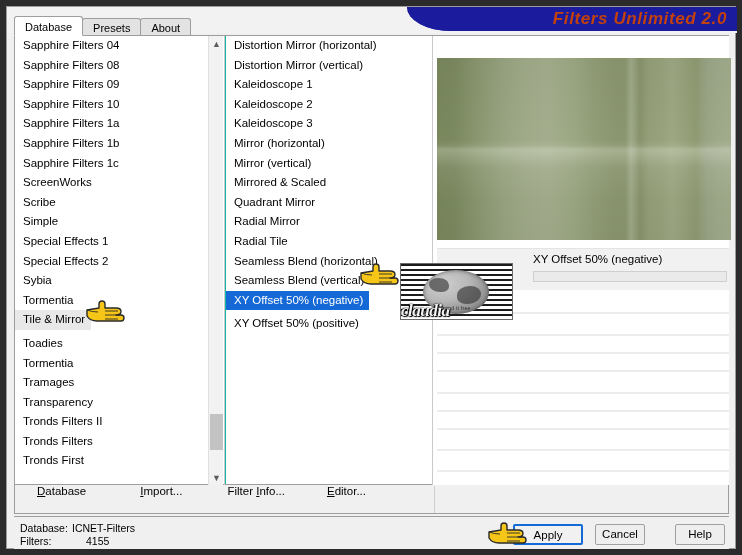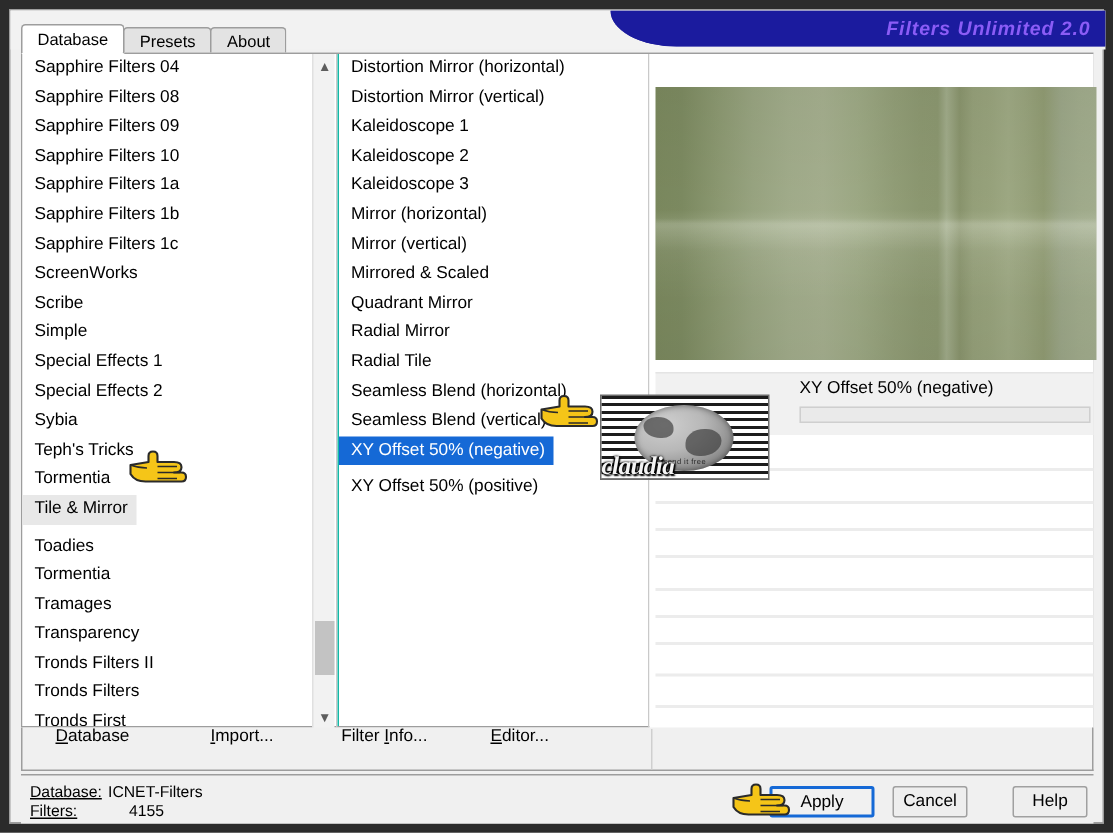--- a/index.html
+++ b/index.html
@@ -40,22 +40,22 @@
     position: absolute;
     right: 0; top: 0;
     width: 330px; height: 24px;
     background: #1b1b9e;
     border-bottom-left-radius: 44px 24px;
     box-shadow: inset 0 0 0 1px #1b1b9e;
   }
   .title-text {
     position: absolute;
     right: 10px; top: 2px;
-    color: #8b5cf6;
-    font-size: 13px;
+    color: #c2410c;
+    font-size: 17px;
     font-weight: bold;
     font-style: italic;
     letter-spacing: 0.6px;
     line-height: 20px;
     white-space: nowrap;
   }
   
   .tabs {
     position: absolute;
     left: 7px; top: 9px;
@@ -315,21 +315,21 @@
     background: #f0f0f0;
     border-top: 1px solid #9d9d9d;
   }
   .status-text {
     position: absolute;
     left: 6px;
     font-size: 10.5px;
     color: #000;
     white-space: nowrap;
   }
-  .status-label { display: inline-block; width: 52px; text-decoration: underline; }
+  .status-label { display: inline-block; width: 52px; }
   .btn {
     position: absolute;
     top: 7px;
     height: 21px;
     background: #eeeeee;
     border: 1px solid #a0a0a0;
     border-radius: 2px;
     font-size: 11.5px;
     color: #000;
     text-align: center;
@@ -409,23 +409,20 @@
           <div class="lw">
               <div class="list-item">Special Effects 1</div>
             </div>
           <div class="lw">
               <div class="list-item">Special Effects 2</div>
             </div>
           <div class="lw">
               <div class="list-item">Sybia</div>
             </div>
           <div class="lw">
-              <div class="list-item">Teph's Tricks</div>
-            </div>
-          <div class="lw">
               <div class="list-item">Tormentia</div>
             </div>
           <div class="lw"><div class="list-item hover">Tile &amp; Mirror</div></div>
           <div class="lw">
               <div class="list-item">Toadies</div>
             </div>
           <div class="lw">
               <div class="list-item">Tormentia</div>
             </div>
           <div class="lw">

